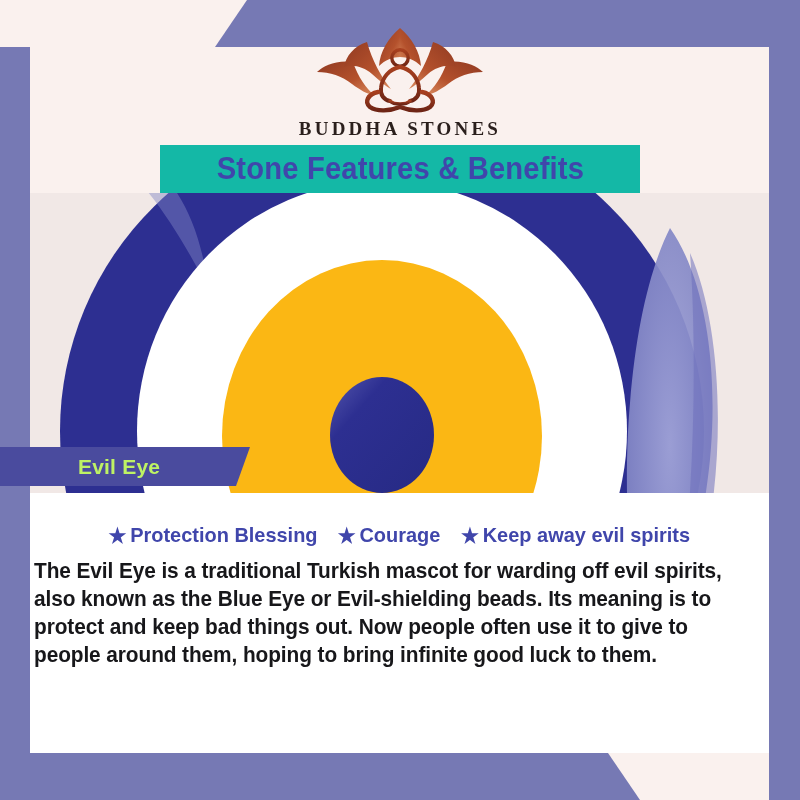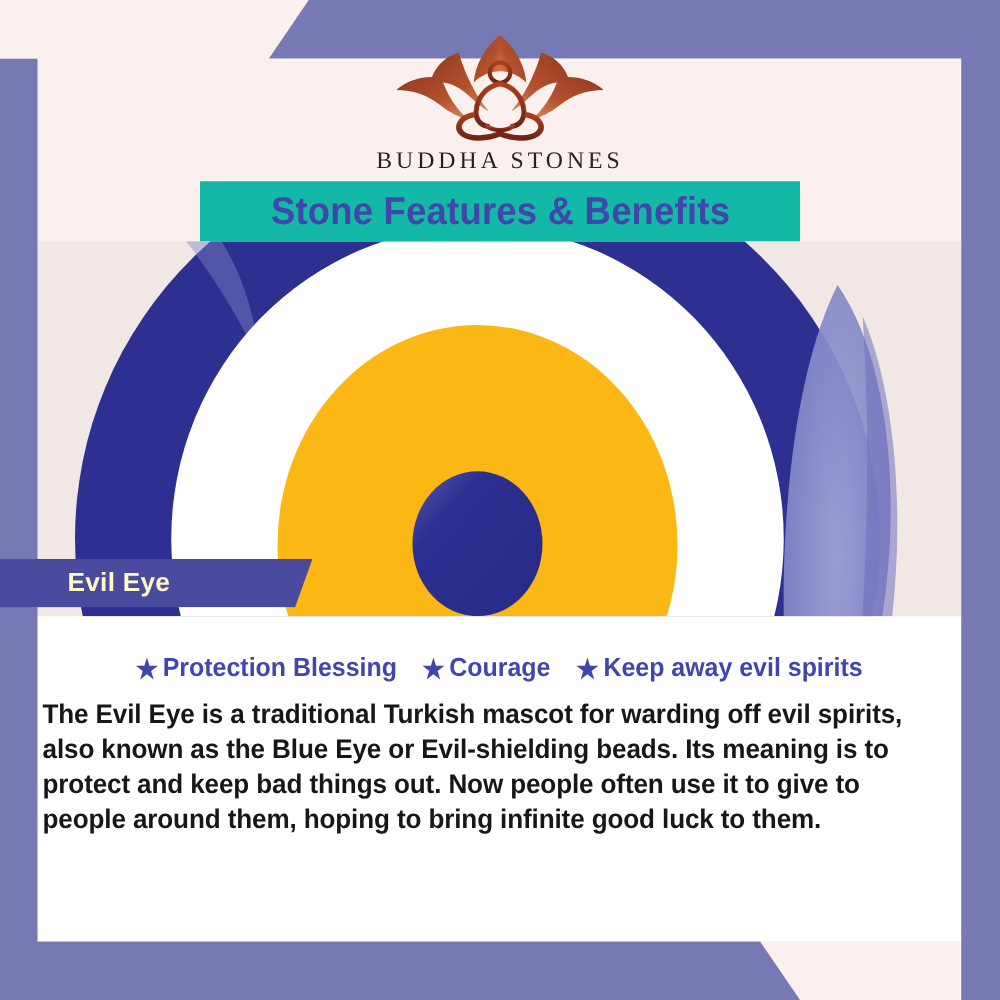--- a/index.html
+++ b/index.html
@@ -61,21 +61,21 @@
     display:flex; flex-direction:column; align-items:center;
     z-index:4;
   }
   .logo-mark{ width:176px; height:92px; display:block; }
   .logo-word{
     margin-top:4px;
     font-family:"Liberation Serif", serif;
     font-size:19px;
     letter-spacing:3.2px;
     color:#2a1f1c;
-    font-weight:400;
+    font-weight:700;
   }
 
   
   .title-band{
     position:absolute; top:145px; left:160px;
     width:480px; height:48px;
     background:#14b8a6;
     display:flex; align-items:center; justify-content:center;
     z-index:5;
   }
@@ -102,23 +102,23 @@
   
   .ribbon{
     position:absolute; top:447px; left:0;
     width:250px; height:39px;
     background:#4a4b9e;
     clip-path:polygon(0 0, 100% 0, calc(100% - 14px) 100%, 0 100%);
     display:flex; align-items:center;
     z-index:6;
   }
   .ribbon-text{
-    margin-left:54px;
-    font-family:"Liberation Sans Narrow","Liberation Sans", sans-serif;
-    font-size:21px; font-weight:bold; color:#fef9c3;
+    margin-left:78px;
+    font-family:"Liberation Sans Narrow","Liberation Sans", sans-serif;
+    font-size:21px; font-weight:bold; color:#bef264;
     letter-spacing:0.2px;
   }
 
   
   .benefits{
     position:absolute; top:519px; left:30px;
     width:739px; height:32px;
     display:flex; align-items:center; justify-content:center;
     gap:0px;
     z-index:6;

